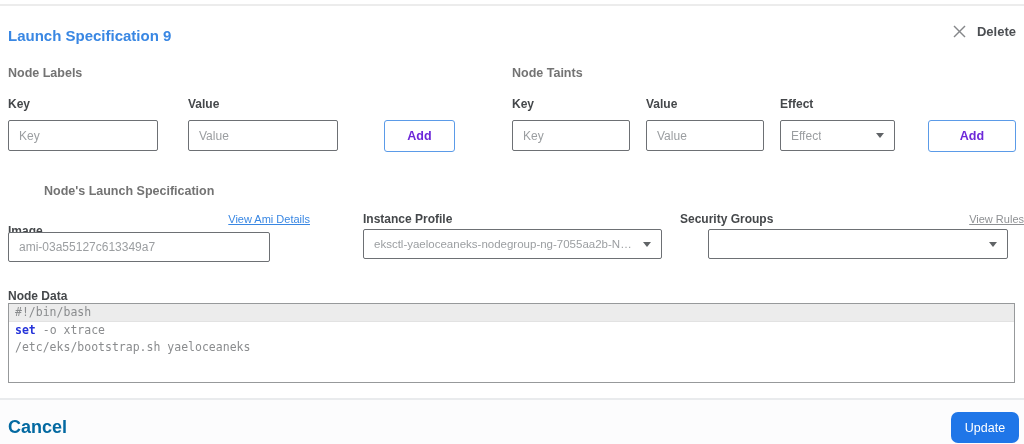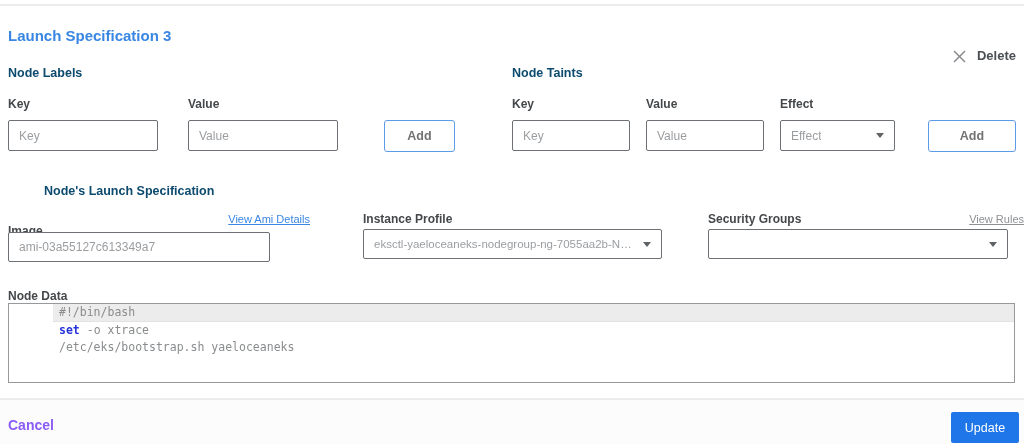--- a/index.html
+++ b/index.html
@@ -4,37 +4,37 @@
 <style>
   * { margin:0; padding:0; box-sizing:border-box; }
   html,body { background:#ffffff; }
   body { font-family:"Liberation Sans", sans-serif; }
   .page { position:relative; width:1024px; height:444px; background:#ffffff; overflow:hidden; }
 
   .top-divider { position:absolute; top:4px; left:0; width:100%; height:2px; background:#ececec; }
 
   .page-title { position:absolute; left:8px; top:27px; font-size:15px; font-weight:700; color:#3987e3; }
 
-  .delete-btn { position:absolute; top:48px; right:8px; display:flex; align-items:flex-end; gap:11px; cursor:pointer; }
+  .delete-btn { position:absolute; top:24px; right:8px; display:flex; align-items:center; gap:11px; cursor:pointer; }
   .delete-label { font-size:13px; color:#4b4e52; font-weight:600; }
 
-  .section-heading { position:absolute; font-size:12.5px; font-weight:700; color:#0c4a6e; }
+  .section-heading { position:absolute; font-size:12.5px; font-weight:700; color:#737373; }
   .h-node-labels { left:8px; top:66px; }
   .h-node-taints { left:512px; top:66px; }
   .h-launch-spec { left:8px; top:184px;margin-left:36px; }
 
   .field-label { position:absolute; font-size:12px; font-weight:600; color:#45484b; }
   .l-nl-key   { left:8px;   top:97px; }
   .l-nl-value { left:188px; top:97px; }
   .l-nt-key   { left:512px; top:97px; }
   .l-nt-value { left:646px; top:97px; }
   .l-effect   { left:780px; top:97px; }
   .l-image    { left:8px;   top:212px;margin-top:12px; }
   .l-profile  { left:363px; top:212px; }
-  .l-sg       { left:708px; top:212px; }
+  .l-sg       { left:680px; top:212px; }
   .l-userdata { left:8px;   top:289px; }
 
   .text-input { position:absolute; height:31px; border:1px solid #6d7074; border-radius:2px;
                 padding:0 10px; font-size:12px; color:#9b9ea1; background:#fff;
                 font-family:"Liberation Sans", sans-serif; outline:none; }
   .text-input::placeholder { color:#9b9ea1; }
   .in-nl-key   { left:8px;   top:120px; width:150px; }
   .in-nl-value { left:188px; top:120px; width:150px; }
   .in-nt-key   { left:512px; top:120px; width:118px; }
   .in-nt-value { left:646px; top:120px; width:118px; }
@@ -44,54 +44,54 @@
             border:1px solid #6d7074; border-radius:2px; padding:0 10px; background:#fff;
             color:#9b9ea1; cursor:pointer; }
   .select .sel-text { overflow:hidden; white-space:nowrap; text-overflow:ellipsis; }
   .caret { width:0; height:0; border-left:4.5px solid transparent; border-right:4.5px solid transparent;
            border-top:5px solid #606366; flex:0 0 auto; margin-left:8px; }
   .sel-effect  { left:780px; top:120px; width:115px; height:31px; font-size:12px; }
   .sel-profile { left:363px; top:229px; width:299px; height:30px; font-size:11.5px; }
   .sel-sg      { left:708px; top:229px; width:300px; height:30px; font-size:12px; }
 
   .add-btn { position:absolute; top:120px; height:32px; background:#fff; border:1px solid #5b9be8;
-             border-radius:3px; color:#737373; font-weight:700; font-size:12.5px; cursor:pointer;
+             border-radius:3px; color:#6d28d9; font-weight:700; font-size:12.5px; cursor:pointer;
              font-family:"Liberation Sans", sans-serif; }
   .add-nl { left:384px; width:71px; }
   .add-nt { left:928px; width:88px; }
 
   .link { position:absolute; font-size:11px; text-decoration:underline; cursor:pointer; }
   .view-ami   { top:213px; right:714px; color:#3987e3; }
   .view-rules { top:213px; right:0;  color:#8e9093; }
 
   .editor { position:absolute; left:8px; top:303px; width:1007px; height:80px;
             border:1px solid #97999b; background:#fff; overflow:hidden;
             font-family:"DejaVu Sans Mono","Liberation Mono", monospace;
-            font-size:11.5px; color:#8a8c8e;padding-left:44px; }
+            font-size:11.5px; color:#8a8c8e; }
   .code-line { white-space:pre; line-height:17px; padding:0 6px; }
   .code-line.highlight { background:#ececec; border-bottom:1px solid #e2e2e2; }
   .kw { color:#2634d9; font-weight:bold; }
 
   .footer-bar { position:absolute; left:0; top:400px; width:100%; height:44px; background:#fcfcfd; }
   .footer-divider { position:absolute; left:0; top:398px; width:100%; height:2px; background:#e9ebed; }
-  .cancel-btn { position:absolute; left:8px; top:417px; font-size:14px; font-weight:700;
-                color:#8b5cf6; cursor:pointer; background:none; border:none;
+  .cancel-btn { position:absolute; left:8px; top:417px; font-size:18px; font-weight:700;
+                color:#0369a1; cursor:pointer; background:none; border:none;
                 font-family:"Liberation Sans", sans-serif; }
   .update-btn { position:absolute; left:951px; top:412px; width:68px; height:31px;
-                background:#1f76e8; color:#ffffff; font-size:12.5px; border:none; border-radius:2px;
+                background:#1f76e8; color:#ffffff; font-size:12.5px; border:none; border-radius:7px;
                 cursor:pointer; font-family:"Liberation Sans", sans-serif; }
 </style>
 </head>
 <body>
 
 <div class="page">
 
   <div class="top-divider"></div>
 
-  <div class="page-title">Launch Specification 3</div>
+  <div class="page-title">Launch Specification 9</div>
 
   <div class="delete-btn">
     <svg width="13" height="13" viewBox="0 0 13 13">
       <line x1="1" y1="1" x2="12" y2="12" stroke="#85878a" stroke-width="1.4"></line>
       <line x1="12" y1="1" x2="1" y2="12" stroke="#85878a" stroke-width="1.4"></line>
     </svg>
     <span class="delete-label">Delete</span>
   </div>
 
   <div class="section-heading h-node-labels">Node Labels</div>

